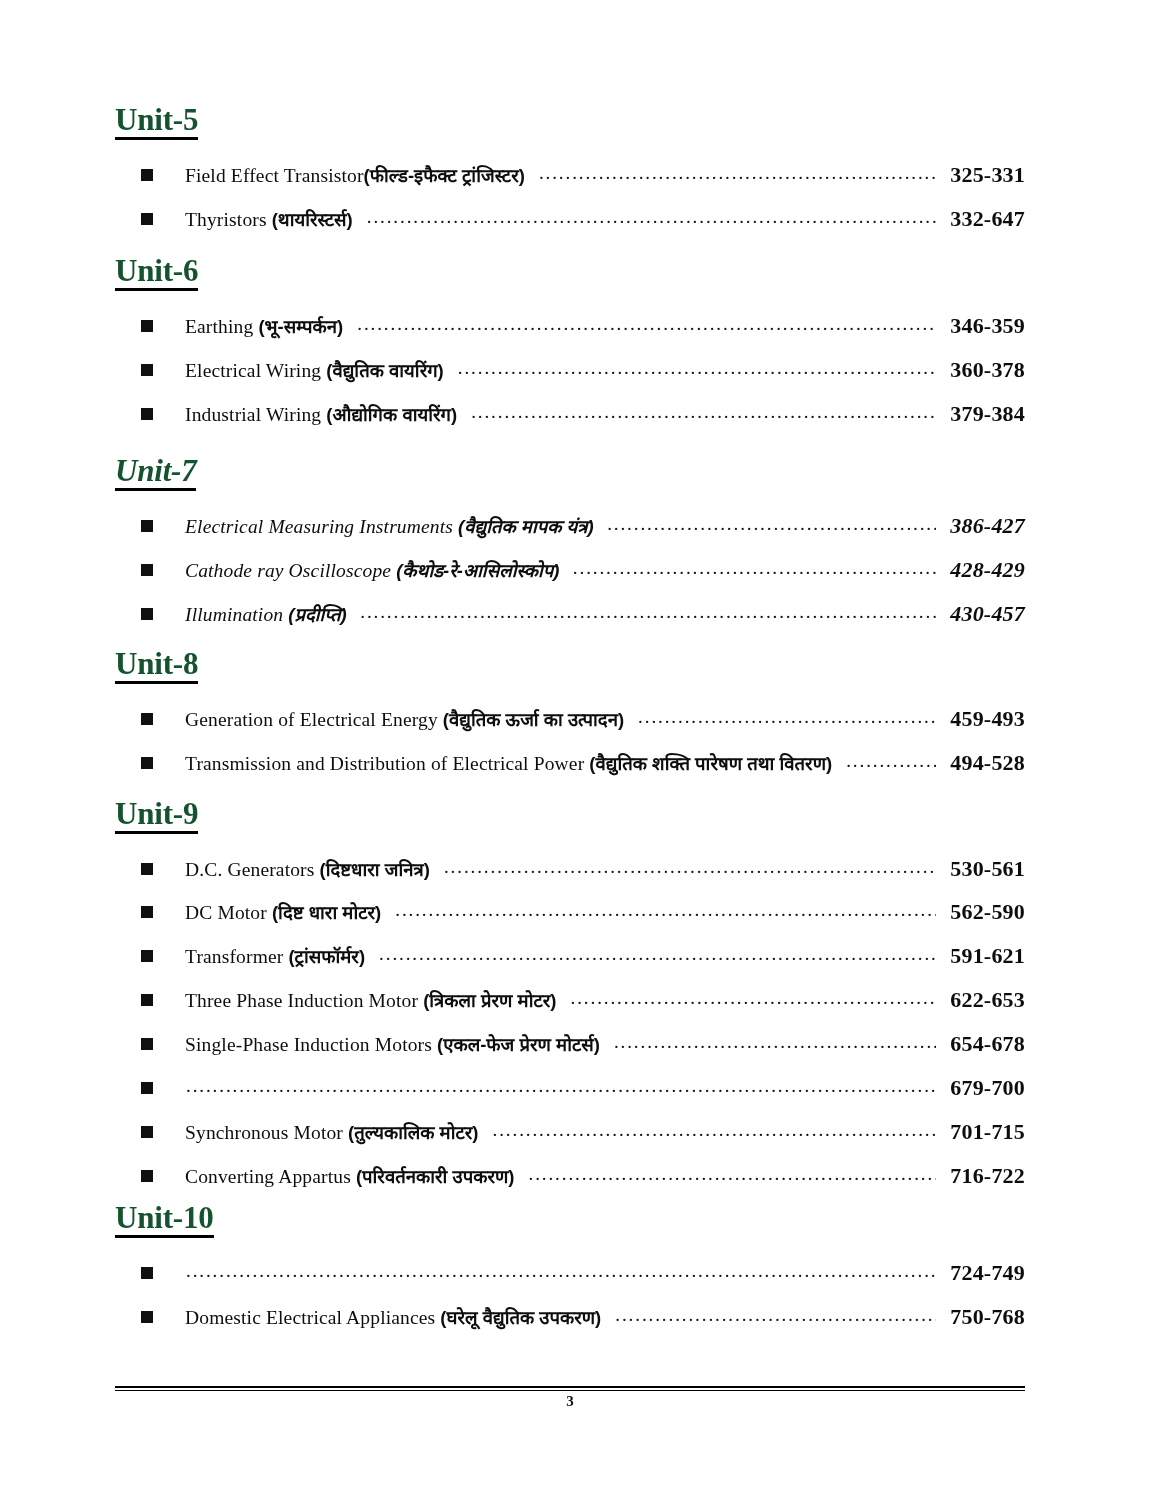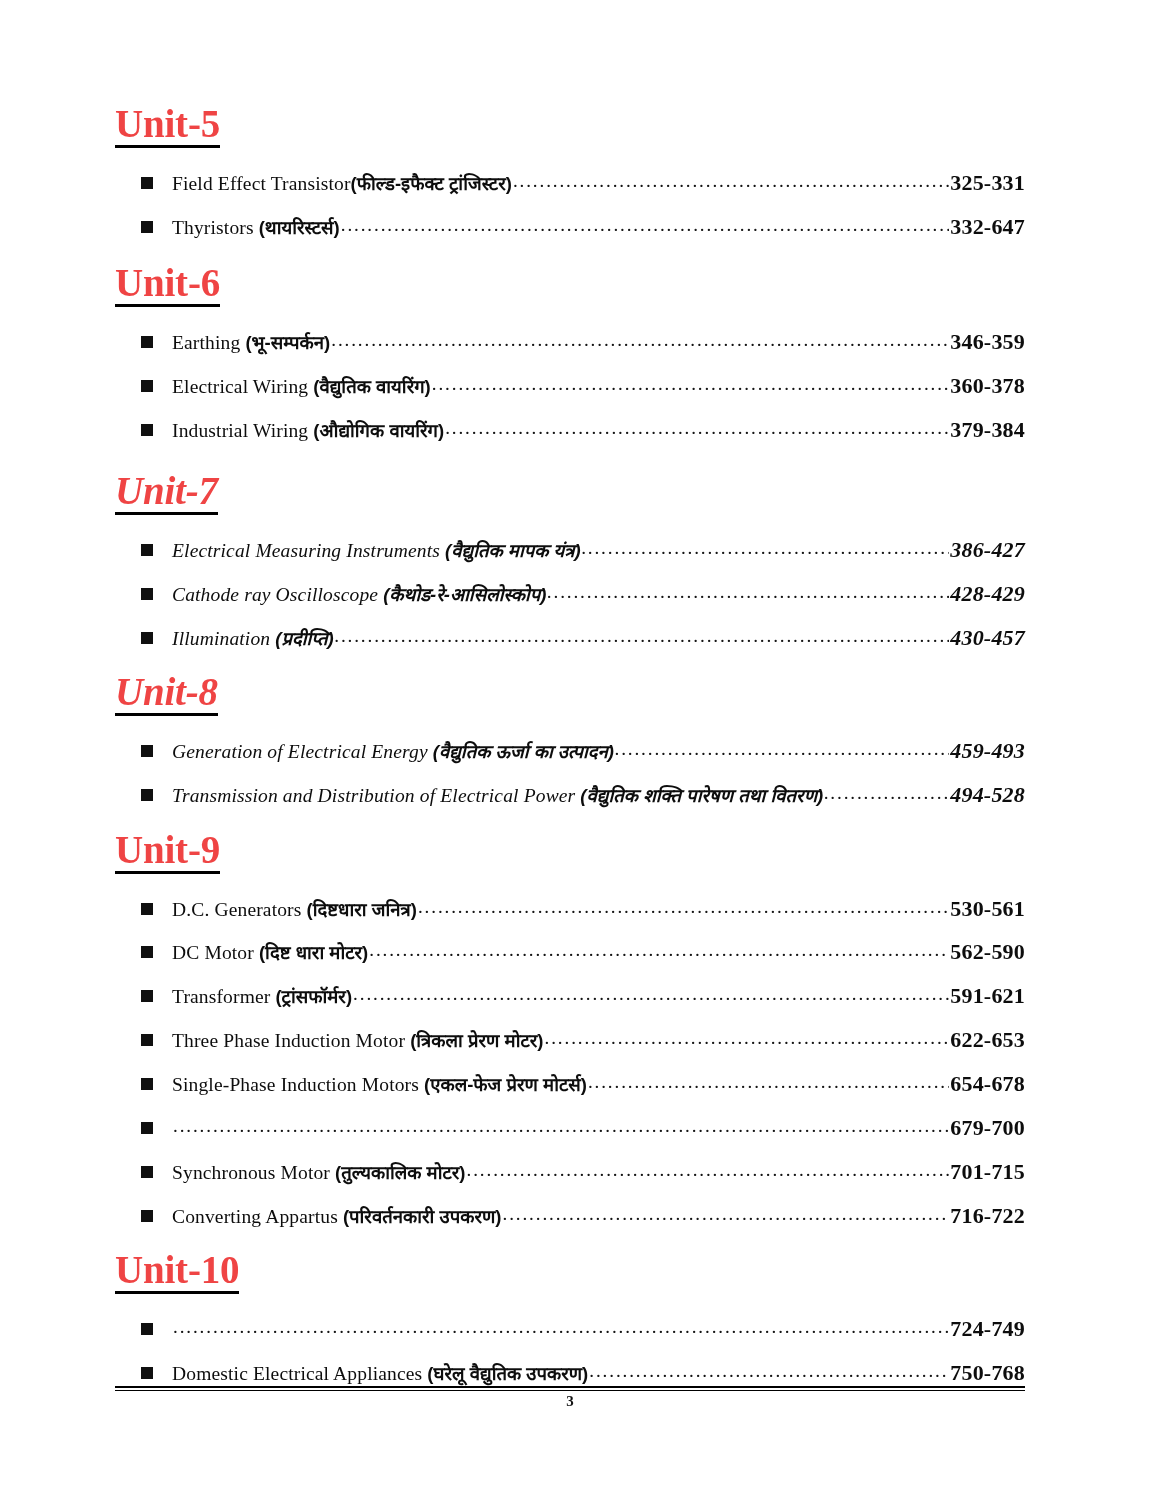--- a/index.html
+++ b/index.html
@@ -28,55 +28,56 @@
     position: absolute;
     left: 115px;
     top: 104px;
     width: 910px;
   }
 
   
   .unit-heading {
     font-family: "Liberation Serif", "DejaVu Serif", serif;
     font-weight: bold;
-    font-size: 39px;
+    font-size: 31px;
     line-height: 1.0;
     letter-spacing: -0.2px;
-    color: #ef4444;
+    color: #14532d;
     display: inline-block;
     padding-bottom: 2px;
     border-bottom: 3.2px solid #000;
     margin: 0;
     white-space: nowrap;
   }
   .unit-block {
     margin: 0;
   }
   .unit-block.u5  { margin-top: 0px; }
   .unit-block.u6  { margin-top: 23px; }
   .unit-block.u7  { margin-top: 28px; font-style: italic; }
-  .unit-block.u8  { margin-top: 21px; font-style: italic; }
+  .unit-block.u8  { margin-top: 21px; }
   .unit-block.u9  { margin-top: 22px; }
-  .unit-block.u10 { margin-top: 21px; }
+  .unit-block.u10 { margin-top: 13px; }
 
   .unit-items {
     margin: 0;
     padding: 0;
     list-style: none;
   }
 
   
   .toc-row {
     display: flex;
     align-items: baseline;
     width: 910px;
     margin-top: 18px;
     font-size: 19.5px;
     line-height: 1.18;
     color: #0d0d0d;
+    gap: 13px;
   }
   .unit-block.u5 .unit-items > .toc-row:first-child,
   .unit-block.u6 .unit-items > .toc-row:first-child,
   .unit-block.u7 .unit-items > .toc-row:first-child,
   .unit-block.u8 .unit-items > .toc-row:first-child,
   .unit-block.u9 .unit-items > .toc-row:first-child,
   .unit-block.u10 .unit-items > .toc-row:first-child {
     margin-top: 22px;
   }
 

